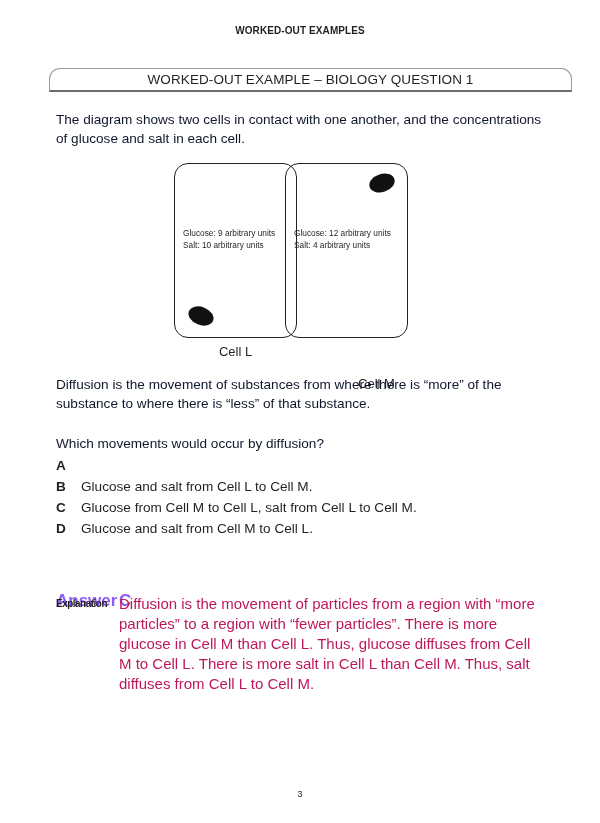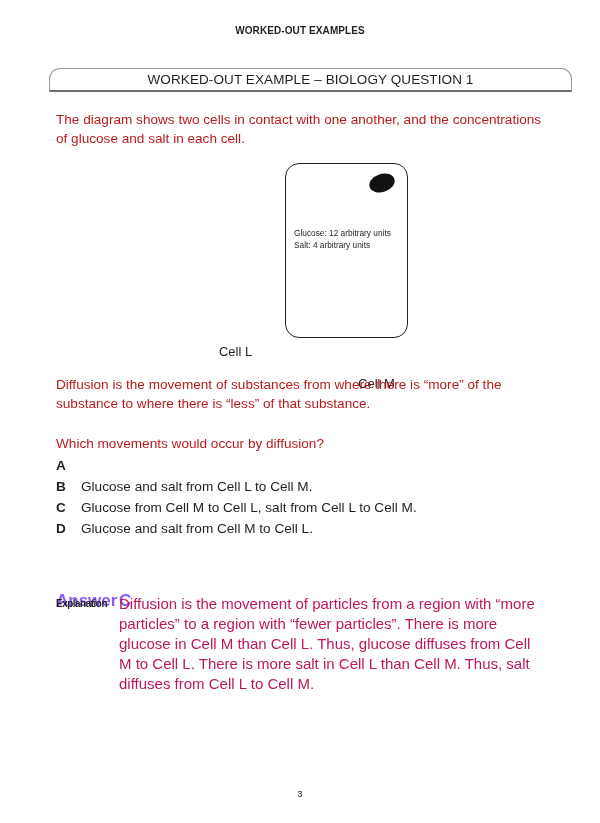--- a/index.html
+++ b/index.html
@@ -45,21 +45,21 @@
       line-height: 21px;
       color: #231f20;
       letter-spacing: 0.1px;
     }
     .para {
       position: absolute;
       left: 56px;
       width: 500px;
       font-size: 13.6px;
       line-height: 19px;
-      color: #b91c1c;
+      color: #0f172a;
     }
     .intro { top: 110px; }
     .diffusion-def { top: 375px; }
     .question { top: 434px; }
 
     .diagram {
       position: absolute;
       top: 160px;
       left: 170px;
       width: 262px;
@@ -183,20 +183,27 @@
 
 <div class="running-head">WORKED-OUT EXAMPLES</div>
 
 <div class="title-box">
   <span class="title-text">WORKED-OUT EXAMPLE – BIOLOGY QUESTION 1</span>
 </div>
 
 <div class="para intro">The diagram shows two cells in contact with one another, and the concentrations of glucose and salt in each cell.</div>
 
 <div class="diagram">
+  <div class="cell cell-l">
+    <div class="cell-text">
+      <div>Glucose: 9 arbitrary units</div>
+      <div>Salt: 10 arbitrary units</div>
+    </div>
+    <div class="nucleus"></div>
+  </div>
   <div class="cell cell-m">
     <div class="cell-text">
       <div>Glucose: 12 arbitrary units</div>
       <div>Salt: 4 arbitrary units</div>
     </div>
     <div class="nucleus"></div>
   </div>
   <div class="cell-label cell-label-l">Cell L</div>
   <div class="cell-label cell-label-m">Cell M</div>
 </div>

